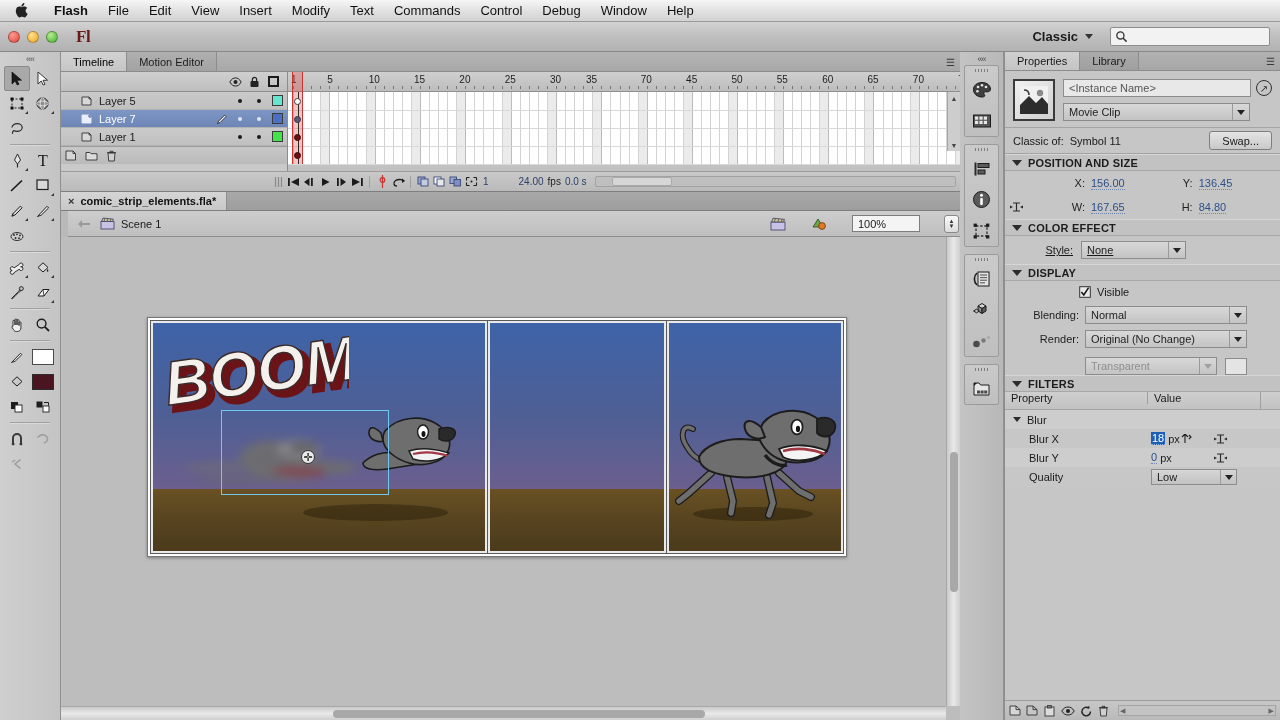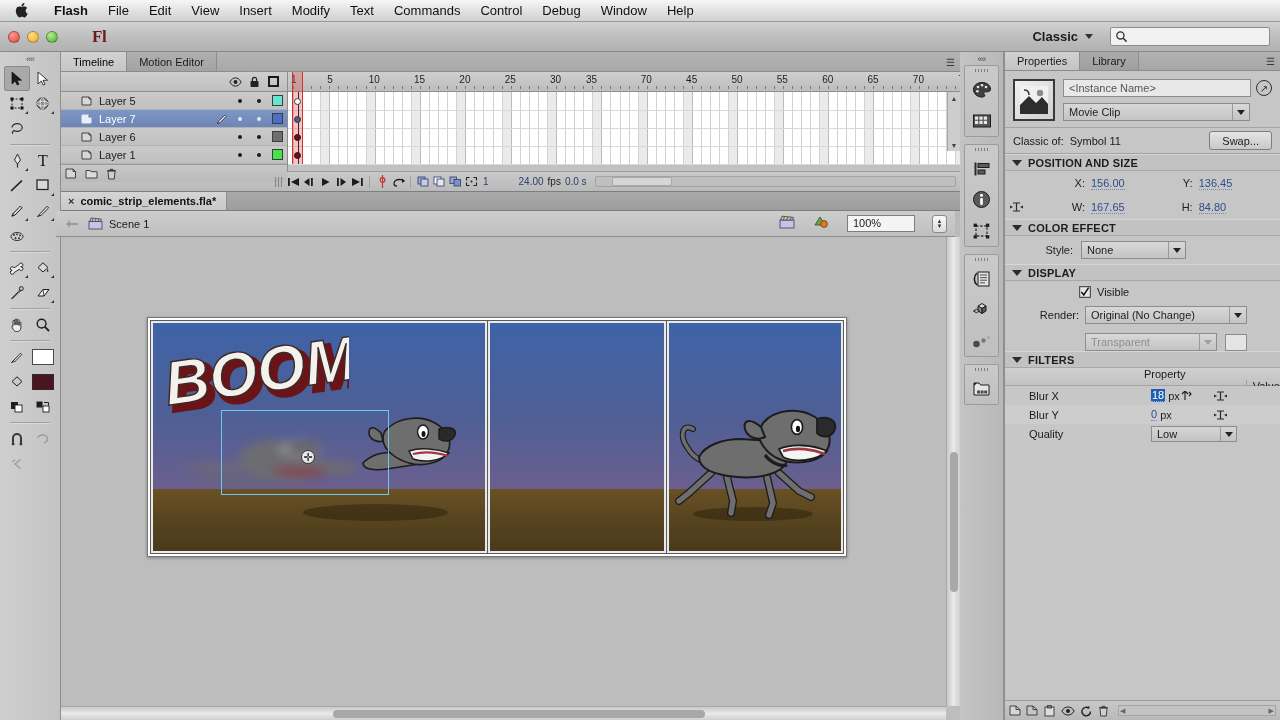--- a/index.html
+++ b/index.html
@@ -18,21 +18,21 @@
 
   
   #titlebar { position:absolute; left:0; top:22px; width:1280px; height:30px;
     background:linear-gradient(to bottom,#d2d2d2 0%,#bdbdbd 55%,#b2b2b2 100%);
     border-bottom:1px solid #888; display:flex; align-items:center; }
   .tl-lights { display:flex; gap:7px; margin-left:8px; }
   .tl-lights i { width:12px; height:12px; border-radius:50%; display:block; border:1px solid rgba(0,0,0,.28); }
   .lt-r { background:radial-gradient(circle at 35% 30%,#ff9b92,#e0453b); }
   .lt-y { background:radial-gradient(circle at 35% 30%,#ffe08a,#e8a723); }
   .lt-g { background:radial-gradient(circle at 35% 30%,#b7ef8e,#44ad2f); }
-  #fl-logo { margin-left:34px; font-weight:bold; font-size:17px; color:#6d1a1a;
+  #fl-logo { margin-left:18px; font-weight:bold; font-size:17px; color:#6d1a1a;
     font-family:"Liberation Serif", serif; letter-spacing:-0.5px; }
   #ws-wrap { margin-left:auto; display:flex; align-items:center; padding-right:10px; gap:8px; }
   #ws-btn { display:flex; align-items:center; gap:7px; font-size:13px; font-weight:bold;
     padding:3px 9px; color:#1b1b1b; }
   #ws-btn .caret { width:0;height:0;border-left:4px solid transparent;border-right:4px solid transparent;
     border-top:5px solid #333; }
   #search { width:160px; height:19px; background:#f2f2f2; border:1px solid #8d8d8d;
     border-radius:2px; display:flex; align-items:center; padding-left:4px; }
   #search svg { display:block; }
 
@@ -115,26 +115,26 @@
   
   #doctabs { position:absolute; left:61px; top:192px; width:899px; height:19px;
     background:linear-gradient(to bottom,#a9a9a9,#9d9d9d); border-bottom:1px solid #7e7e7e;
     display:flex; align-items:flex-end; }
   #doc-tab { height:18px; background:linear-gradient(to bottom,#d5d5d5,#c8c8c8);
     display:flex; align-items:center; padding:0 10px 0 7px; gap:6px; font-size:11px;
     border-right:1px solid #8d8d8d; font-weight:bold; color:#111; }
   #doc-tab .x { font-size:11px; color:#333; }
 
   
-  #editbar { position:absolute; left:56px; top:211px; width:899px; height:26px;
+  #editbar { position:absolute; left:68px; top:211px; width:899px; height:26px;
     background:linear-gradient(to bottom,#cdcdcd,#bfbfbf); border-bottom:1px solid #8d8d8d;
     display:flex; align-items:center; padding:0 8px; gap:8px; }
   #back-arrow { width:16px; display:flex; align-items:center; justify-content:center; }
   #scene-name { font-size:11px; display:flex; align-items:center; gap:6px; }
-  #eb-right { margin-left:auto; display:flex; gap:17px; }
+  #eb-right { margin-left:auto; display:flex; align-items:center; gap:24px; }
   #zoom-box { width:68px; height:17px; background:#f4f4f4; border:1px solid #7d7d7d;
     font-size:11px; display:flex; align-items:center; padding-left:5px; }
   #zoom-step { width:15px; height:18px; background:linear-gradient(to bottom,#fafafa,#dcdcdc);
     border:1px solid #8a8a8a; border-radius:3px; display:flex; flex-direction:column;
     align-items:center; justify-content:center; line-height:5px; font-size:7px; color:#333; }
 
   
   #workarea { position:absolute; left:61px; top:237px; width:899px; height:483px;
     background:#bdbdbd; overflow:hidden; }
   #stage { position:absolute; left:86px; top:80px; width:700px; height:240px;
@@ -213,22 +213,22 @@
     border-top:1px solid #d6d6d6; border-bottom:1px solid #a8a8a8; letter-spacing:.2px; }
   .tri-d { width:0;height:0;border-left:5px solid transparent;border-right:5px solid transparent;
     border-top:6px solid #2c2c2c; }
   .tri-r { width:0;height:0;border-top:5px solid transparent;border-bottom:5px solid transparent;
     border-left:6px solid #2c2c2c; }
 
   .prow { display:flex; align-items:center; height:24px; padding:0 10px; font-size:11px; }
   .plabel { text-align:right; color:#1e1e1e; }
   .pval { color:#2d4f8a; border-bottom:1px dotted #6f86b4; margin-left:6px; cursor:pointer; }
   .chainicon { width:22px; display:flex; align-items:center; justify-content:center; }
-  .ftable-head { height:18px; display:flex; align-items:flex-end; font-size:11px;
-    background:linear-gradient(to bottom,#cfcfcf,#c2c2c2); border-bottom:1px solid #a4a4a4;flex-direction:column; }
+  .ftable-head { height:18px; display:flex; align-items:flex-start; font-size:11px;
+    background:linear-gradient(to bottom,#cfcfcf,#c2c2c2); border-bottom:1px solid #a4a4a4; }
   .ftable-head .c1 { width:142px; padding-left:6px; }
   .ftable-head .c2 { flex:1; padding-left:6px; border-left:1px solid #9e9e9e; }
   .ftable-head .c3 { width:20px; border-left:1px solid #9e9e9e; height:100%; }
   .frow { height:19px; display:flex; align-items:center; font-size:11px; background:#cdcdcd; }
   .frow.alt { background:#c7c7c7; }
   .fname { padding-left:24px; }
   .fname.group { padding-left:8px; display:flex; align-items:center; gap:6px; font-weight:normal;}
   .tri-sm { width:0;height:0;border-left:4px solid transparent;border-right:4px solid transparent;
     border-top:5px solid #2b2b2b; }
   .fval { position:absolute; left:146px; display:flex; align-items:center; gap:3px; }
@@ -534,39 +534,20 @@
             <i class="dot"></i>
           </span>
         <span class="dotcell">
             <i class="dot"></i>
           </span>
         <span class="swcell">
             <i class="sw" style="background:#4A6FC4"></i>
           </span>
       </div>
 
-      <div class="layer-row">
-        <span class="lr-icon">
-          <svg width="11" height="10" viewBox="0 0 11 10" class="ic">
-              <path d="M1 1h7l2 2v6H1z" fill="#d8d8d8" stroke="#333" stroke-width=".9"></path>
-              <path d="M8 1v2h2" fill="none" stroke="#333" stroke-width=".9"></path>
-            </svg>
-          </span>
-        <span class="lr-name">Layer 6</span>
-        <span class="lr-pencil"></span>
-        <span class="dotcell">
-            <i class="dot"></i>
-          </span>
-        <span class="dotcell">
-            <i class="dot"></i>
-          </span>
-        <span class="swcell">
-            <i class="sw" style="background:#6E6E6E"></i>
-          </span>
-      </div>
 
       <div class="layer-row">
         <span class="lr-icon">
           <svg width="11" height="10" viewBox="0 0 11 10" class="ic">
               <path d="M1 1h7l2 2v6H1z" fill="#d8d8d8" stroke="#333" stroke-width=".9"></path>
               <path d="M8 1v2h2" fill="none" stroke="#333" stroke-width=".9"></path>
             </svg>
           </span>
         <span class="lr-name">Layer 1</span>
         <span class="lr-pencil"></span>
@@ -1207,21 +1188,21 @@
     <span class="pval">167.65</span>
     <span style="width:44px;text-align:right;margin-left:24px;" class="plabel">H:</span>
     <span class="pval">84.80</span>
   </div>
 
 
   <div class="sec-head">
     <i class="tri-d"></i>
     <span>COLOR EFFECT</span>
   </div>
-  <div class="prow" style="height:28px;">
+  <div class="prow" style="height:28px;text-decoration:underline;">
     <span style="width:58px;text-align:right;" class="plabel">Style:</span>
     <span class="selfield" style="flex:none;width:105px;margin-left:8px;">
       <span>None</span>
       <span class="arrowbox">
           <i class="d"></i>
         </span>
     </span>
   </div>
 
   <div class="sec-head">
@@ -1229,20 +1210,29 @@
     <span>DISPLAY</span>
   </div>
   <div class="prow" style="height:22px;padding-left:74px;">
     <span style="margin-right:6px;display:flex;">
       <svg width="12" height="12" viewBox="0 0 12 12" class="ic">
           <rect x=".7" y=".7" width="10.6" height="10.6" fill="#e9e9e9" stroke="#333" stroke-width="1"></rect>
           <path d="M2.4 6 L4.8 9 L9.6 1.6" fill="none" stroke="#111" stroke-width="1.5"></path>
         </svg>
     </span>
     <span>Visible</span>
+  </div>
+  <div class="prow" style="height:24px;">
+    <span style="width:64px;text-align:right;" class="plabel">Blending:</span>
+    <span class="selfield" style="flex:none;width:162px;margin-left:6px;">
+      <span>Normal</span>
+      <span class="arrowbox">
+          <i class="d"></i>
+        </span>
+    </span>
   </div>
   <div class="prow" style="height:24px;">
     <span style="width:64px;text-align:right;" class="plabel">Render:</span>
     <span class="selfield" style="flex:none;width:162px;margin-left:6px;">
       <span>Original (No Change)</span>
       <span class="arrowbox">
           <i class="d"></i>
         </span>
     </span>
   </div>
@@ -1260,20 +1250,26 @@
   <div class="sec-head">
     <i class="tri-d"></i>
     <span>FILTERS</span>
   </div>
   <div class="ftable-head">
     <span class="c1">Property</span>
     <span class="c2">Value</span>
     <span class="c3"></span>
   </div>
 
+  <div class="frow" style="position:relative;">
+    <span class="fname group">
+      <i class="tri-sm"></i>
+      <span>Blur</span>
+    </span>
+  </div>
 
   <div class="frow alt" style="position:relative;">
     <span class="fname">Blur X</span>
     <span class="fval">
       <span class="val-sel">18</span>
       <span style="color:#1e1e1e;">px</span>
       <span style="margin-left:-3px;">
         <svg width="12" height="10" viewBox="0 0 12 10" class="ic">
             <path d="M5 0 L5 9M2 3 L5 0 L8 3" fill="none" stroke="#1c1c1c" stroke-width="1.1"></path>
             <path d="M9 1 L11 3 L9 5" fill="none" stroke="#1c1c1c" stroke-width="1.1"></path>

